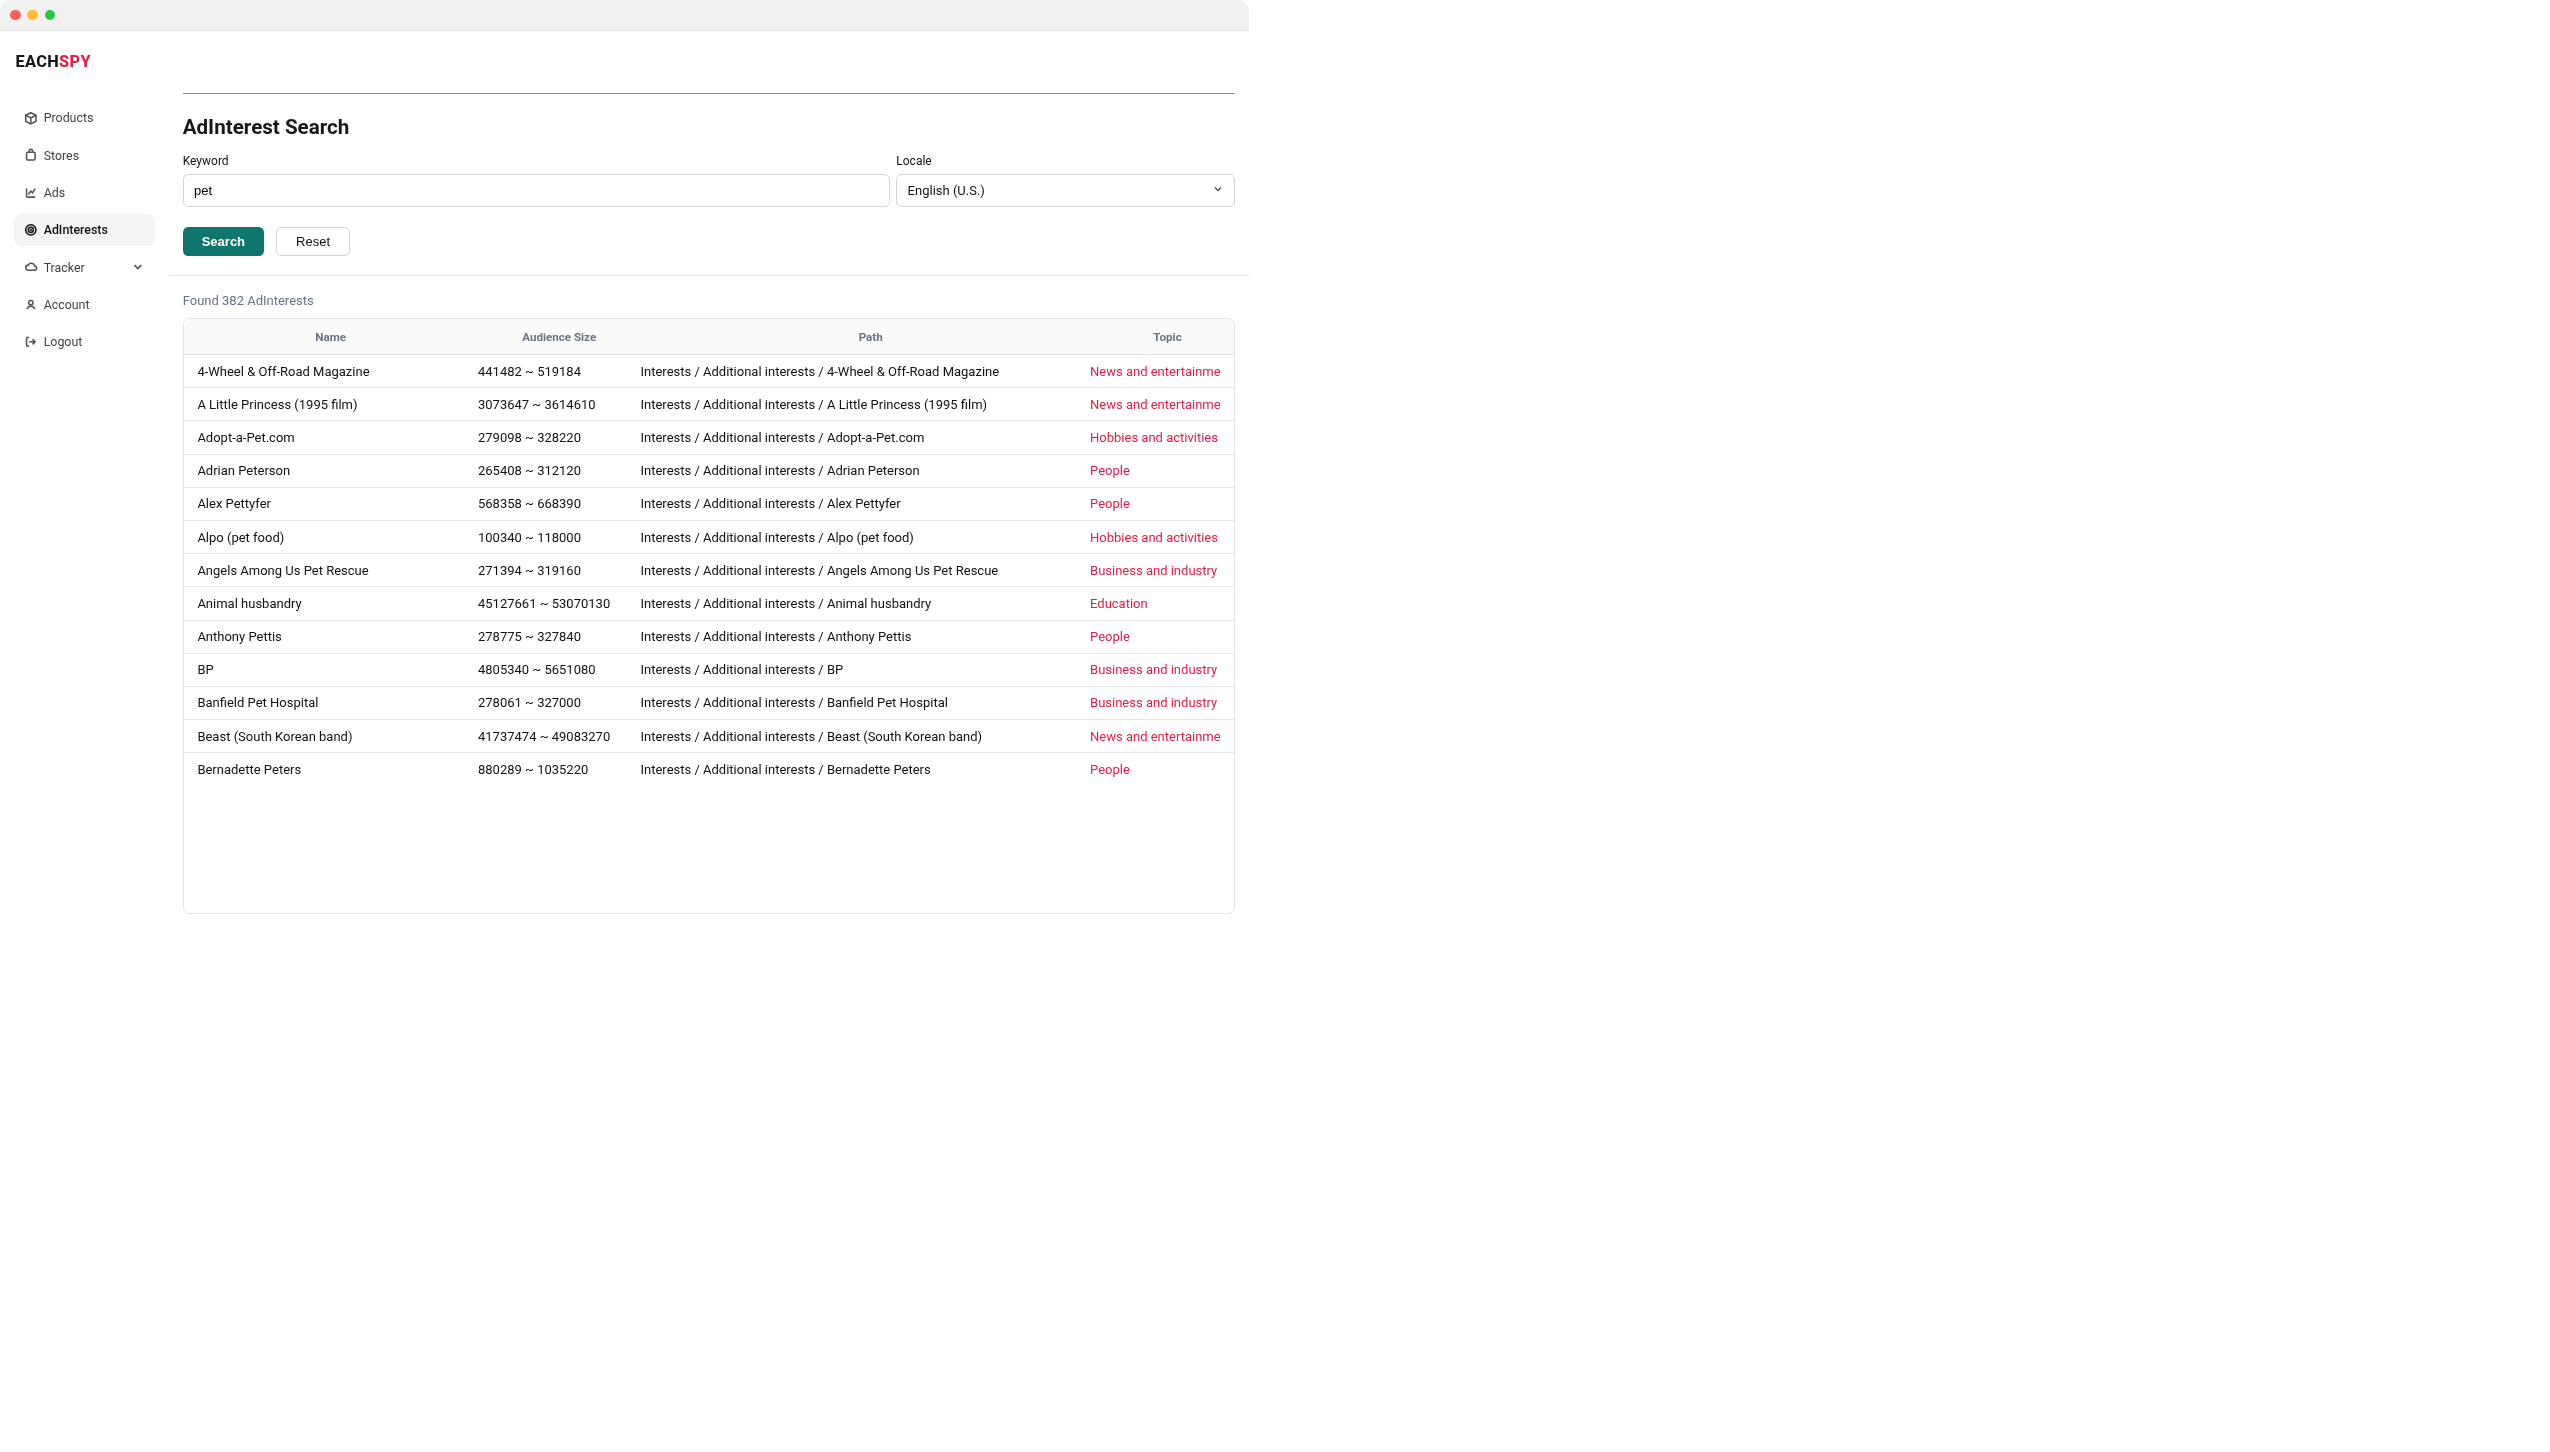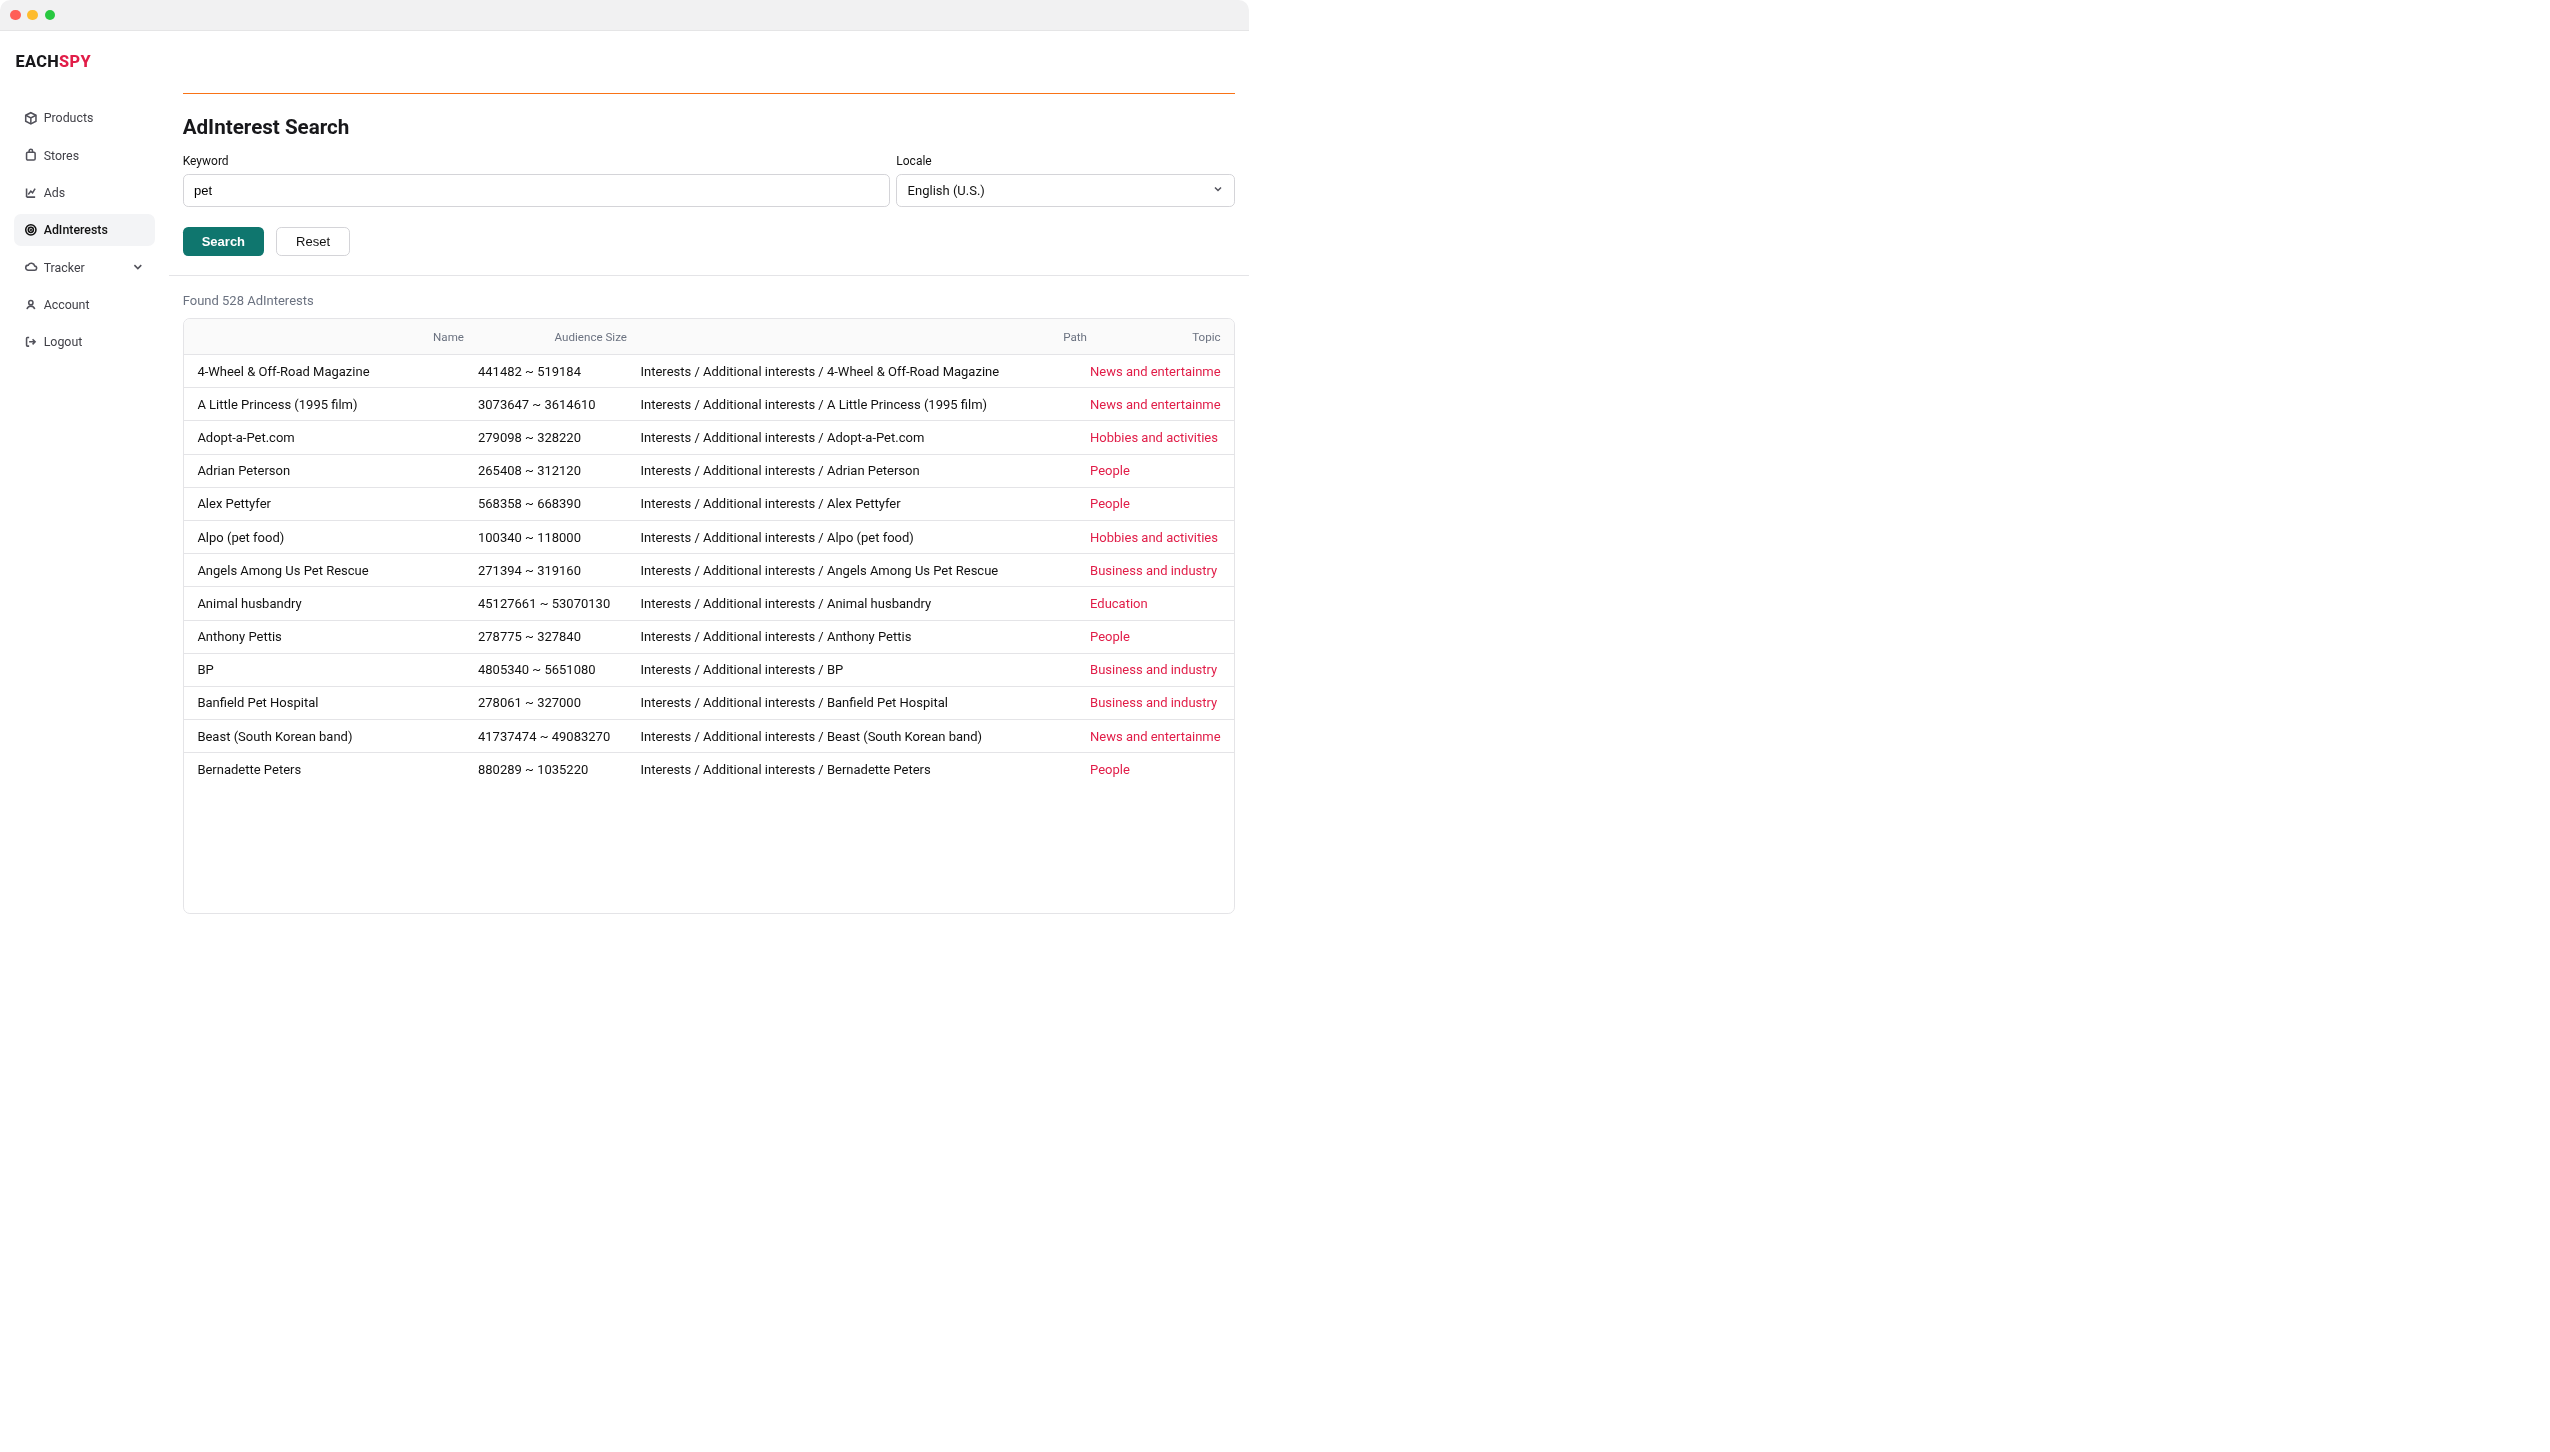--- a/index.html
+++ b/index.html
@@ -90,21 +90,21 @@
   .btn.primary { background:#0f766e; color:#fff; border:none; font-weight:600;text-align:center;}
   .btn.secondary { background:#fff; border:0.9px solid #d4d4d8; color:#111; }
   .divider { height:0.9px; background:#e4e4e7; margin: 0 -13.7px; }
   .found { color:#6b7280; font-size:13px; margin:17px 0 10.3px 0;}
   .table-wrap {
     border:0.9px solid #e4e4e7; border-radius:6.9px;
     overflow:hidden; flex:1; display:flex; flex-direction:column;
   }
   table { width:100%; border-collapse:collapse; }
   thead th {
-    text-align:right; font-weight:400; color:#6b7280; font-size:11.6px;
+    text-align:center; font-weight:700; color:#6b7280; font-size:11.6px;
     padding:10.3px 13.7px; background:#fafafa; border-bottom:0.9px solid #e4e4e7;
   }
   tbody td {
     padding:8.6px 13.7px; border-bottom:0.9px solid #e4e4e7; font-size:13px;
     color:#111; white-space:nowrap; overflow:hidden; text-overflow:ellipsis;
   }
   tbody tr:last-child td { border-bottom:none; }
   col.name { width:294px; }
   col.size { width:163px; }
   col.path { width:460px; }
@@ -217,21 +217,21 @@
                     <path d="M4 6l4 4 4-4"></path>
                   </svg></span>
             </div>
           </div>
         </div>
         <div class="actions">
           <button class="btn primary">Search</button>
           <button class="btn secondary">Reset</button>
         </div>
         <div class="divider"></div>
-        <div class="found">Found 528 AdInterests</div>
+        <div class="found">Found 382 AdInterests</div>
         <div class="table-wrap">
           <table>
             <colgroup>
                 <col class="name">
                 <col class="size">
                 <col class="path">
                 <col class="topic">
               </colgroup>
             <thead>
               <tr>

